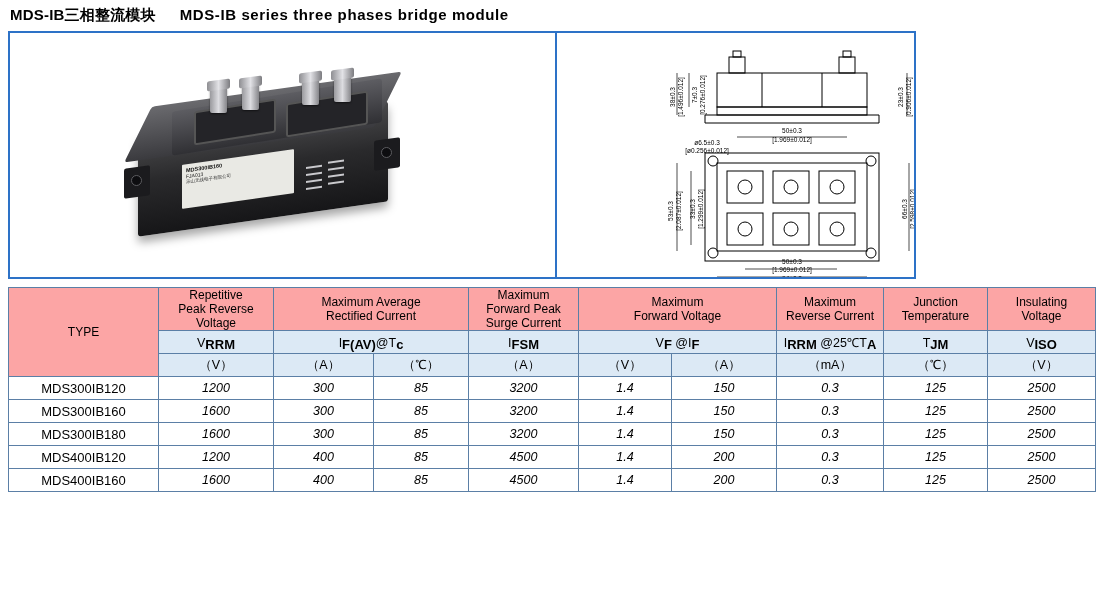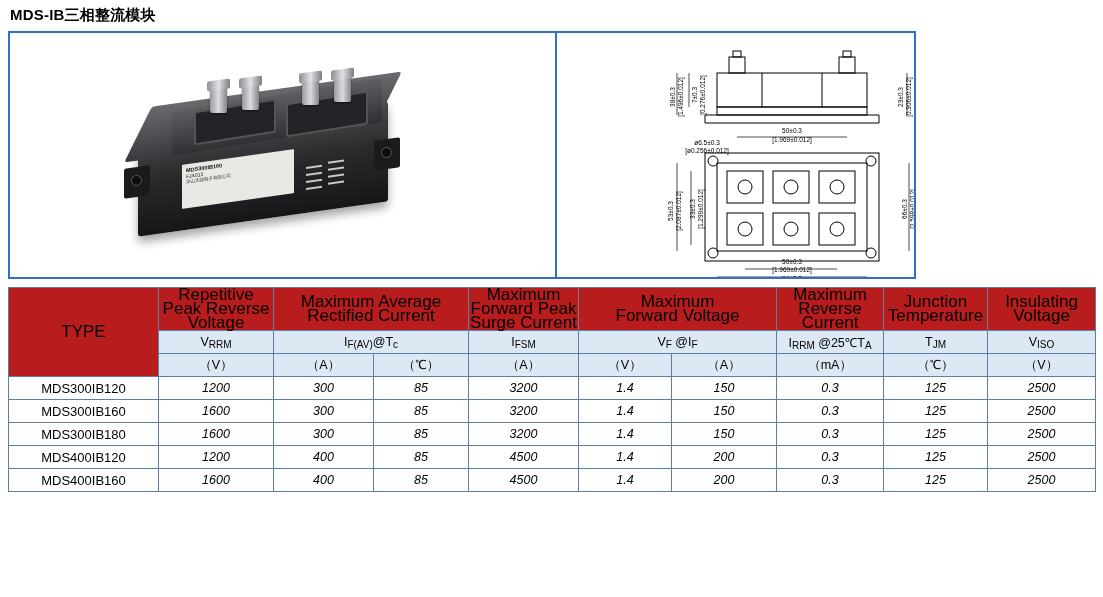--- a/index.html
+++ b/index.html
@@ -194,37 +194,38 @@
   }
   table.spec th, table.spec td {
     border: 1px solid #5b7fa6;
     text-align: center;
     vertical-align: middle;
     padding: 0;
     height: 22px;
     font-weight: normal;
   }
   .hdr {
-    background: #b91c1c;
-    font-size: 17px;
+    background: #fca5a5;
+    font-size: 12px;
     line-height: 14px;
   }
   .hdr-sym { background: #dce9f5; height: 20px; font-size: 12.5px; }
   .hdr-unit { background: #dce9f5; height: 20px; font-size: 12.5px; }
   td.type-cell { height: 34px; font-size: 13px; }
-  sub { font-size: 10px; vertical-align: baseline; position: relative; top: 2px; }
+  sub { font-size: 13px; vertical-align: baseline; position: relative; top: 2px; font-weight: bold; }
   .row-cell { height: 34px; font-style: italic; }
 </style>
 </head>
 <body>
 
 <div class="page">
 
   <div class="title-row">
     <span class="title-cn">MDS-IB三相整流模块</span>
+    <span class="title-en">MDS-IB series three phases bridge module</span>
   </div>
 
   <div class="top-panel">
 
     <div class="photo-cell">
       <div class="module">
         <div class="mod-body"></div>
         <div class="mod-top"></div>
         <div class="mod-top2"></div>
         <div class="mod-well w1"></div>

